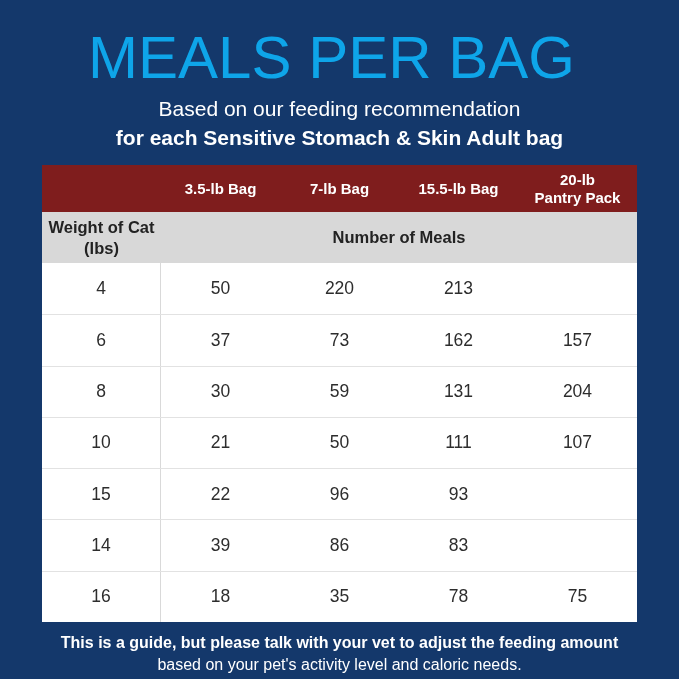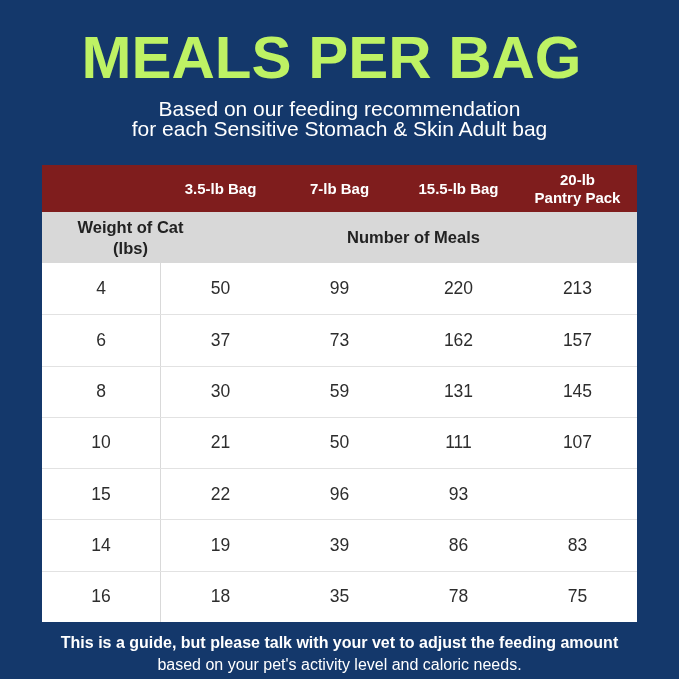--- a/index.html
+++ b/index.html
@@ -9,37 +9,37 @@
     font-family: "Liberation Sans", sans-serif;
     position: relative;
     overflow: hidden;
   }
   .canvas { position: absolute; inset: 0; }
 
   .title {
     position: absolute;
     top: 28px; left: 0; width: 663px;
     text-align: center;
-    color: #bef264;
+    color: #0ea5e9;
     font-size: 60px;
-    font-weight: bold;
+    font-weight: normal;
     letter-spacing: 0px;
     line-height: 1.0;
   }
   .subtitle {
     position: absolute;
     left: 0; width: 679px;
     text-align: center;
     color: #ffffff;
     font-size: 21px;
     font-weight: normal;
     line-height: 1.0;
   }
   .subtitle.line1 { top: 98px; }
-  .subtitle.line2 { top: 118px; }
+  .subtitle.line2 { top: 127px; font-weight: bold; }
 
   .meals-table {
     position: absolute;
     left: 42px; top: 165px;
     width: 595px; height: 457px;
   }
   .thead {
     height: 47px;
     background: #7f1d1d;
     display: grid;
@@ -53,21 +53,20 @@
     font-weight: bold;
     line-height: 1.15;
     white-space: pre-line;
   }
   .subhead {
     height: 51px;
     background: #d8d8d8;
     display: grid;
     grid-template-columns: 119px 1fr;
     align-items: center;
-    padding-left: 29px;
   }
   .weight-label, .meals-label {
     text-align: center;
     color: #222222;
     font-size: 16.5px;
     font-weight: bold;
     line-height: 1.25;
     white-space: pre-line;
   }
   .tbody {
@@ -130,59 +129,57 @@
       <div class="weight-label">Weight of Cat
 (lbs)</div>
       <div class="meals-label">Number of Meals</div>
     </div>
 
     <div class="tbody">
 
       <div class="trow">
         <div class="cell weight">4</div>
         <div class="cell">50</div>
-        <div class="cell">99</div>
         <div class="cell">220</div>
         <div class="cell">213</div>
       </div>
 
       <div class="trow">
         <div class="cell weight">6</div>
         <div class="cell">37</div>
         <div class="cell">73</div>
         <div class="cell">162</div>
         <div class="cell">157</div>
       </div>
 
       <div class="trow">
         <div class="cell weight">8</div>
         <div class="cell">30</div>
         <div class="cell">59</div>
         <div class="cell">131</div>
-        <div class="cell">145</div>
+        <div class="cell">204</div>
       </div>
 
       <div class="trow">
         <div class="cell weight">10</div>
         <div class="cell">21</div>
         <div class="cell">50</div>
         <div class="cell">111</div>
         <div class="cell">107</div>
       </div>
 
       <div class="trow">
         <div class="cell weight">15</div>
         <div class="cell">22</div>
         <div class="cell">96</div>
         <div class="cell">93</div>
       </div>
 
       <div class="trow">
         <div class="cell weight">14</div>
-        <div class="cell">19</div>
         <div class="cell">39</div>
         <div class="cell">86</div>
         <div class="cell">83</div>
       </div>
 
       <div class="trow">
         <div class="cell weight">16</div>
         <div class="cell">18</div>
         <div class="cell">35</div>
         <div class="cell">78</div>

